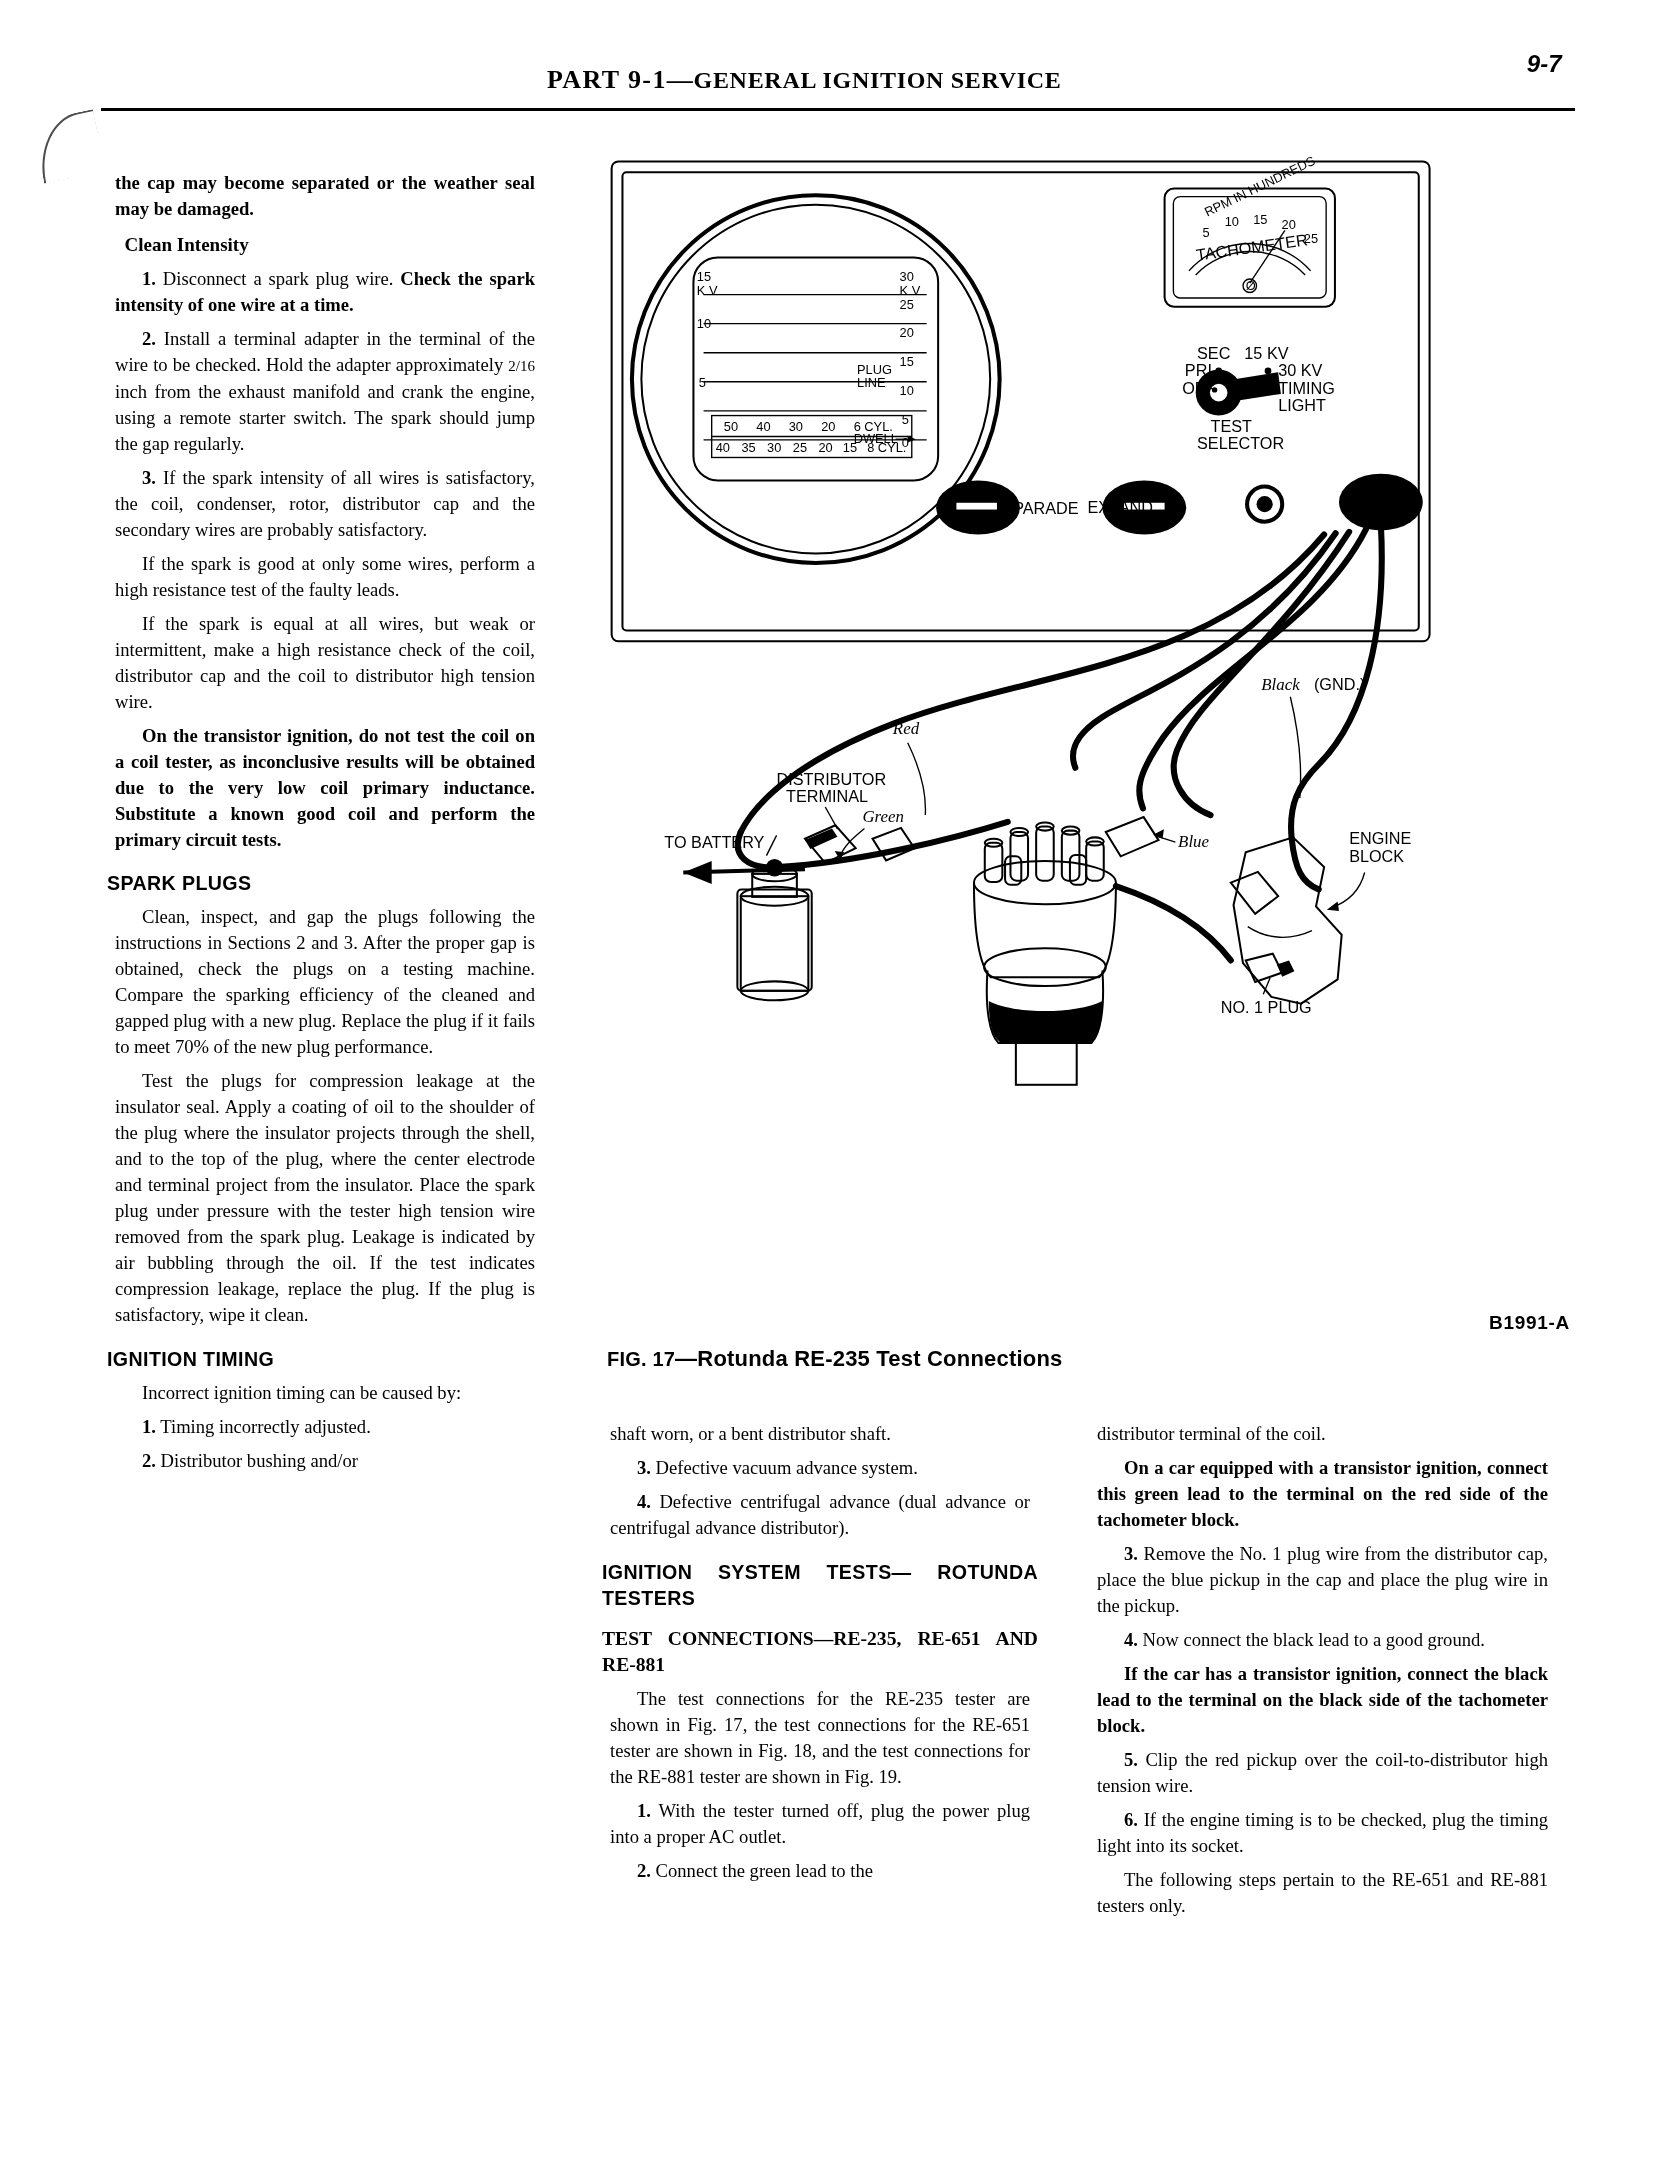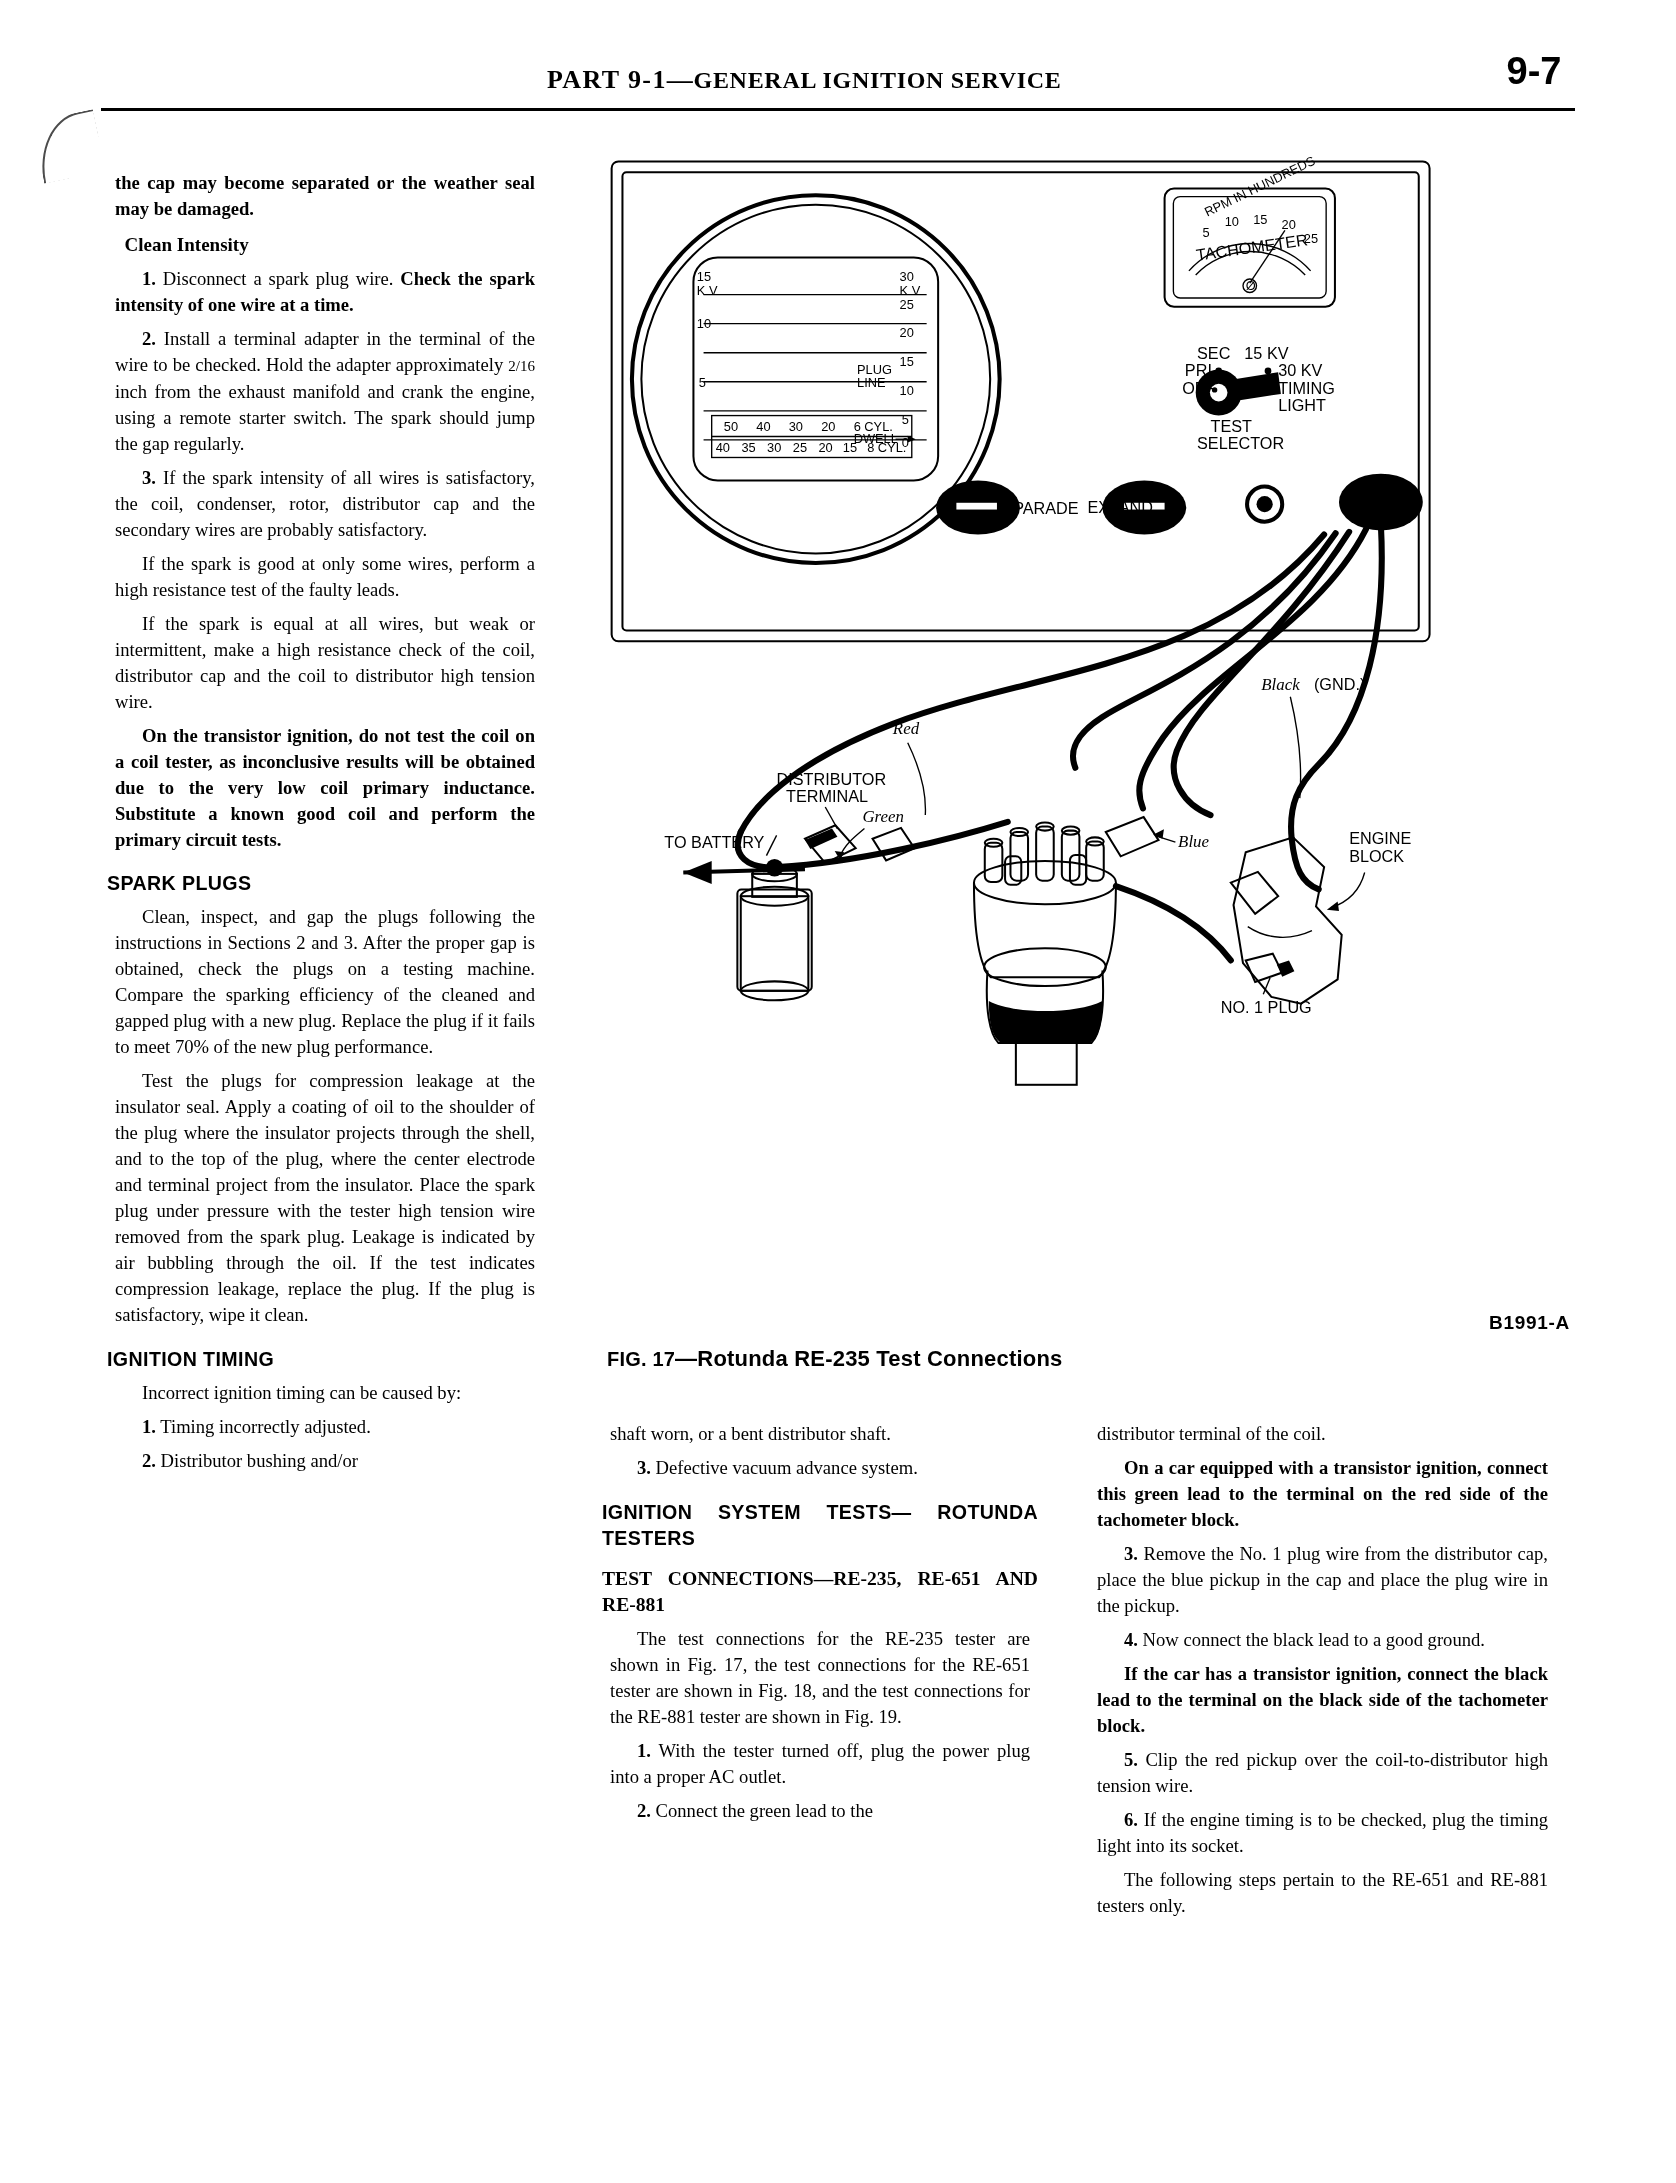--- a/index.html
+++ b/index.html
@@ -36,21 +36,22 @@
   }
   .header-title .part-num { letter-spacing: 1.4px; }
   .header-title .dash { font-weight: bold; }
   .header-title .svc { font-size: 24px; }
   .header-page {
     position: absolute;
     right: 13.5px;
     top: -2.7px;
     font-family: "Liberation Sans", sans-serif;
     font-weight: bold;
-    font-size: 38px;
+    font-size: 24px;
+    font-style: italic;
   }
   .header-rule {
     position: absolute;
     left: 101px;
     top: 108px;
     width: 1474px;
     height: 3.4px;
     background: #000;
   }
   .corner-arc {
@@ -373,20 +374,21 @@
 </div>
 
 <div class="fig-caption">
   <span class="figno">FIG. 17</span><span>—</span><span>Rotunda RE-235 Test Connections</span>
 </div>
 <div class="fig-code">B1991-A</div>
 
 <div class="col" id="col2">
   <p class="noind">shaft worn, or a bent distributor shaft.</p>
   <p><span class="runin">3.</span> <span>Defective vacuum advance system.</span></p>
+  <p><span class="runin">4.</span> <span>Defective centrifugal advance (dual advance or centrifugal advance distributor).</span></p>
   <h3>IGNITION SYSTEM TESTS— ROTUNDA TESTERS</h3>
   <h4>TEST CONNECTIONS—RE-235, RE-651 AND RE-881</h4>
   <p>The test connections for the RE-235 tester are shown in Fig. 17, the test connections for the RE-651 tester are shown in Fig. 18, and the test connections for the RE-881 tester are shown in Fig. 19.</p>
   <p><span class="runin">1.</span> <span>With the tester turned off, plug the power plug into a proper AC outlet.</span></p>
   <p><span class="runin">2.</span> <span>Connect the green lead to the</span></p>
 </div>
 
 <div class="col" id="col3">
   <p class="noind">distributor terminal of the coil.</p>
   <p class="b">On a car equipped with a transistor ignition, connect this green lead to the terminal on the red side of the tachometer block.</p>

